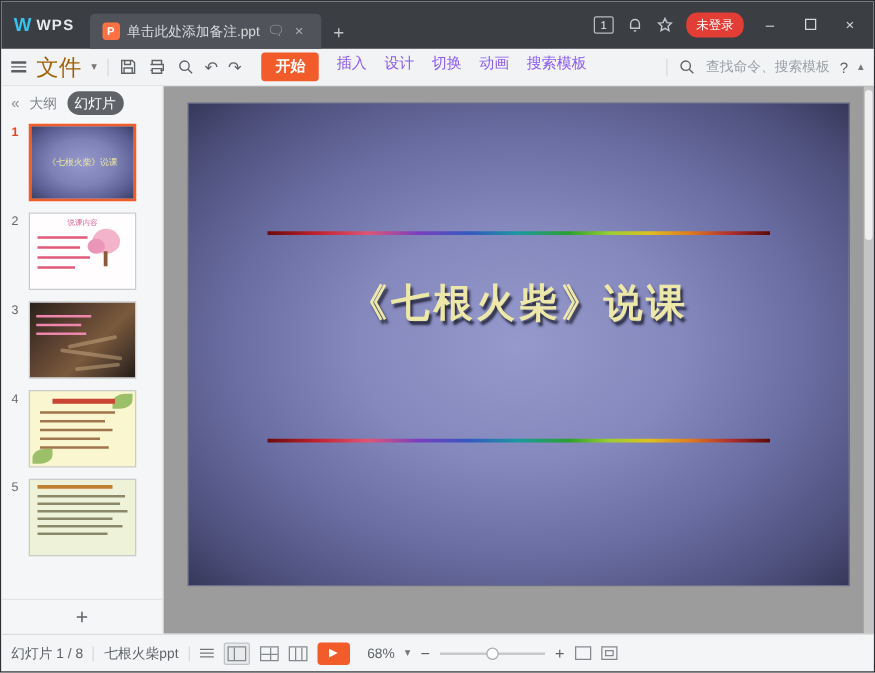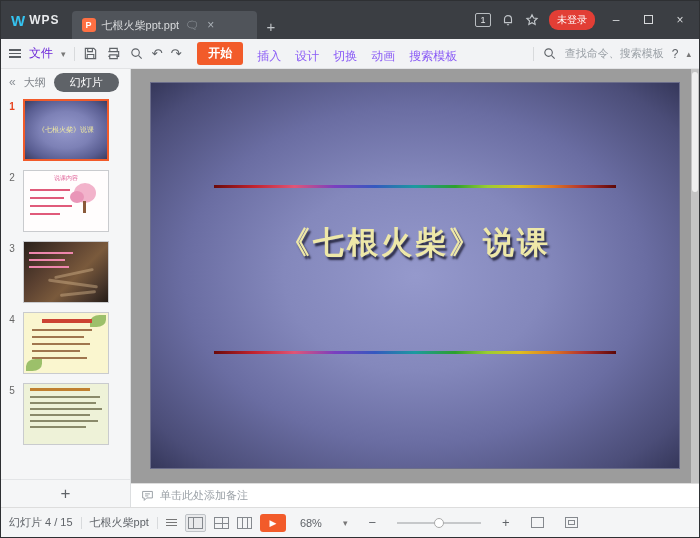--- a/index.html
+++ b/index.html
@@ -21,40 +21,40 @@
   .badge-box { min-width:16px; height:14px; border:1px solid #b8bcc0; color:#e6e8ea; font-size:9px; display:flex; align-items:center; justify-content:center; border-radius:2px; padding:0 2px; }
   .tb-svg { width:14px; height:14px; stroke:#c2c6ca; fill:none; stroke-width:1.3; }
   .login-btn { background:#e23e35; color:#fff; font-size:10px; padding:3px 8px; border-radius:9px; }
   .winbtn { color:#d6d8da; font-size:12px; width:22px; text-align:center; }
   .max-box { width:9px; height:9px; border:1px solid #d6d8da; display:inline-block; }
 
   
   .ribbon { height:30px; background:#f2f3f5; border-bottom:1px solid #e2e3e5; display:flex; align-items:center; padding:0 8px; gap:8px; flex:0 0 auto; }
   .hamb { display:inline-flex; flex-direction:column; gap:2px; }
   .hamb i { width:12px; height:1.5px; background:#5a5e63; }
-  .file-label { font-size:12px; color:#6d28d9; }
+  .file-label { font-size:18px; color:#a16207; }
   .caret { font-size:9px; color:#777; }
   .rb-ico { width:15px; height:15px; stroke:#5f6368; fill:none; stroke-width:1.2; }
   .rb-sep { width:1px; height:14px; background:#d8dadc; }
-  .tabs { display:flex; align-items:flex-end; gap:14px; margin-left:8px; }
+  .tabs { display:flex; align-items:flex-start; gap:14px; margin-left:8px; }
   .rtab { font-size:12px; color:#8b5cf6; white-space:nowrap; }
   .rtab.active { background:#f25b2a; color:#fff; padding:3px 11px; border-radius:3px; font-weight:bold; }
   .rb-right { margin-left:auto; display:flex; align-items:center; gap:8px; }
   .search-hint { font-size:11px; color:#9aa0a6; white-space:nowrap; }
   .help-q { font-size:12px; color:#5f6368; }
 
   
   .content { flex:1 1 auto; display:flex; min-height:0; }
 
   
   .sidebar { width:130px; background:#f5f6f7; border-right:1px solid #dcdee0; display:flex; flex-direction:column; flex:0 0 auto; }
   .side-tabs { height:26px; display:flex; align-items:center; gap:8px; padding:0 8px; flex:0 0 auto; }
   .collapse-arr { color:#8b9096; font-size:12px; }
   .side-tab { font-size:11px; color:#80858b; }
-  .side-tab.pill { background:#5f6368; color:#fff; padding:2px 16px; border-radius:10px; }
+  .side-tab.pill { background:#5f6368; color:#fff; padding:2px 6px; border-radius:10px; }
   .thumb-list { flex:1 1 auto; overflow:hidden; padding:4px 0 0 0; }
   .thumb-row { display:flex; align-items:flex-start; margin:0 0 9px 0; }
   .thumb-num { width:22px; text-align:center; font-size:10px; color:#666; padding-top:2px; }
   .thumb-num.sel { color:#e8431f; font-weight:bold; }
   .thumb { width:86px; height:62px; background:#fff; border:1px solid #c9cbce; position:relative; overflow:hidden; }
   .thumb.sel { border:2px solid #f25b2a; }
   .t-purple { background:radial-gradient(ellipse at center,#9599cc 0%,#7d81b6 45%,#585c90 78%,#3c3e60 100%); }
   .t1-txt { position:absolute; top:24px; width:100%; text-align:center; font-size:7px; color:#eee8a0; font-family:"DejaVu Serif","Liberation Serif",serif; }
   .t2 { background:#fffdfd; }
   .t2-title { position:absolute; top:3px; width:100%; text-align:center; font-size:6px; color:#e0649a; }
@@ -104,21 +104,21 @@
   .view-ic { width:15px; height:12px; border:1px solid #85898e; background:
       linear-gradient(#85898e,#85898e) 4px 0/1px 100% no-repeat; }
   .view-ic.grid { background:
       linear-gradient(#85898e,#85898e) 7px 0/1px 100% no-repeat,
       linear-gradient(#85898e,#85898e) 0 5px/100% 1px no-repeat; }
   .view-ic.cols { background:
       linear-gradient(#85898e,#85898e) 4px 0/1px 100% no-repeat,
       linear-gradient(#85898e,#85898e) 9px 0/1px 100% no-repeat; }
   .view-sel { border:1px solid #bfc3c7; background:#e9eaec; padding:2px; border-radius:2px; display:inline-flex; }
   .play-btn { width:26px; height:18px; background:#f25b2a; border-radius:3px; color:#fff; font-size:9px; display:flex; align-items:center; justify-content:center; }
-  .zoom-wrap { display:flex; align-items:center; gap:21px; margin-left:6px; }
+  .zoom-wrap { display:flex; align-items:center; gap:8px; margin-left:6px; }
   .zoom-pct { font-size:11px; color:#5f6368; }
   .zoom-btn { font-size:13px; color:#5f6368; }
   .slider { width:84px; height:2px; background:#c6c8ca; position:relative; }
   .knob { position:absolute; top:-4px; left:44%; width:10px; height:10px; background:#fff; border:1px solid #aaa; border-radius:50%; }
   .fit-ic { width:13px; height:11px; border:1px solid #85898e; position:relative; }
   .fit-ic.full:after { content:""; position:absolute; inset:2px; border:1px solid #85898e; }
   .watermark { position:absolute; right:8px; top:50%; transform:translateY(-50%); display:flex; align-items:center; gap:5px; }
   .wm-dot { width:11px; height:11px; border-radius:50%; background:#e6007d; }
   .wm-txt { font-size:15px; font-weight:bold; color:#e6007d; }
   .wm-dot2 { width:6px; height:6px; border-radius:50%; background:#f0b429; align-self:flex-start; }
@@ -128,21 +128,21 @@
 
 <div class="app">
 
   <div class="titlebar">
     <div class="wps-logo">
       <span class="wps-w">W</span>
       <span class="wps-txt">WPS</span>
     </div>
     <div class="doc-tab">
       <span class="ppt-ico">P</span>
-      <span class="title">七根火柴ppt.ppt</span>
+      <span class="title">单击此处添加备注.ppt</span>
       <span class="tab-ico">🗨</span>
       <span class="tab-close">×</span>
     </div>
     <span class="newtab">+</span>
     <div class="tb-right">
       <span class="badge-box">1</span>
       <svg class="tb-svg" viewBox="0 0 16 16">
           <path d="M4 11 V7 a4 4 0 0 1 8 0 v4 H3.5 M7 13 a1.3 1.3 0 0 0 2 0"></path>
         </svg>
       <svg class="tb-svg" viewBox="0 0 16 16">
@@ -278,32 +278,26 @@
       <div class="canvas">
         <div class="slide">
           <div class="rainbow line-top"></div>
           <div class="slide-title">《七根火柴》说课</div>
           <div class="rainbow line-bottom"></div>
         </div>
         <div class="vscroll">
           <div class="vthumb"></div>
         </div>
       </div>
-      <div class="notes-bar">
-        <svg class="notes-ico" viewBox="0 0 16 16">
-            <path d="M2 3 h12 v8 h-7 l-3 3 v-3 h-2 z M5 6 h6 M5 8.5 h4"></path>
-          </svg>
-        <span class="notes-txt">单击此处添加备注</span>
-      </div>
     </div>
 
   </div>
 
   <div class="statusbar">
-    <span class="st-txt">幻灯片 4 / 15</span>
+    <span class="st-txt">幻灯片 1 / 8</span>
     <span class="st-sep"></span>
     <span class="st-txt">七根火柴ppt</span>
     <span class="st-sep"></span>
     <span class="ic-notes">
         <i></i>
         <i></i>
         <i></i>
       </span>
     <span class="view-sel">
         <span class="view-ic"></span>

